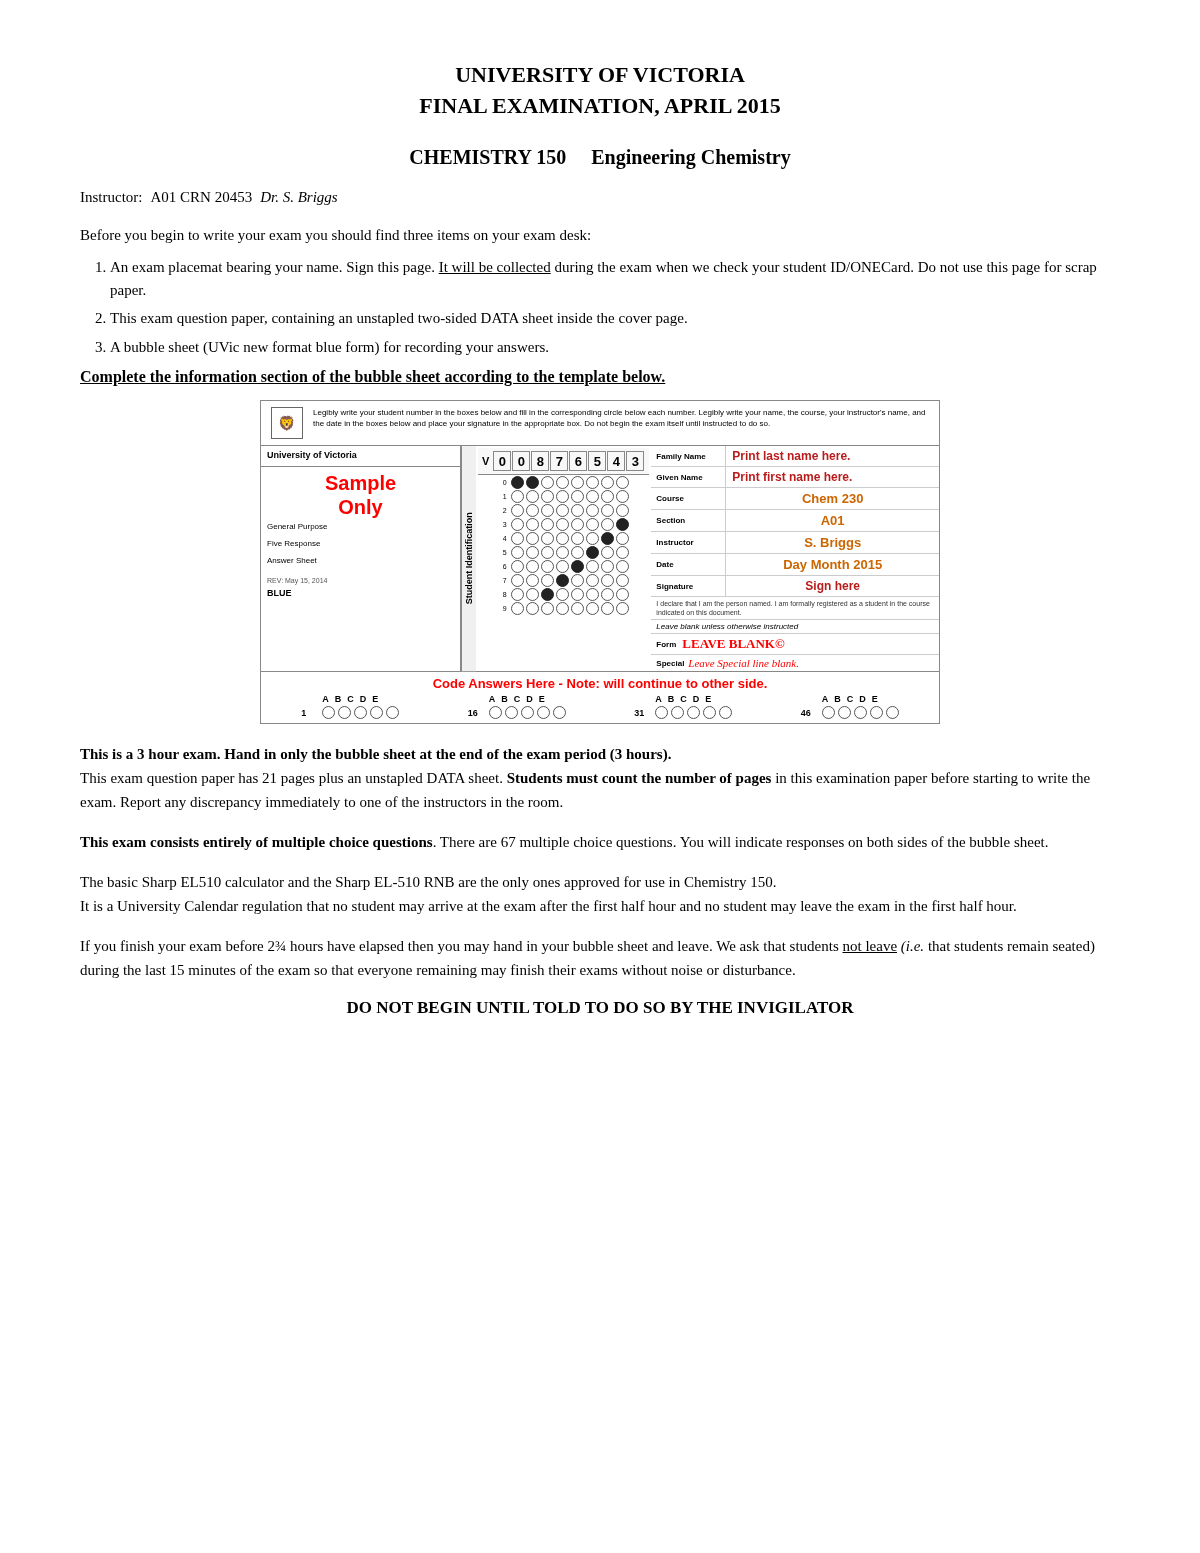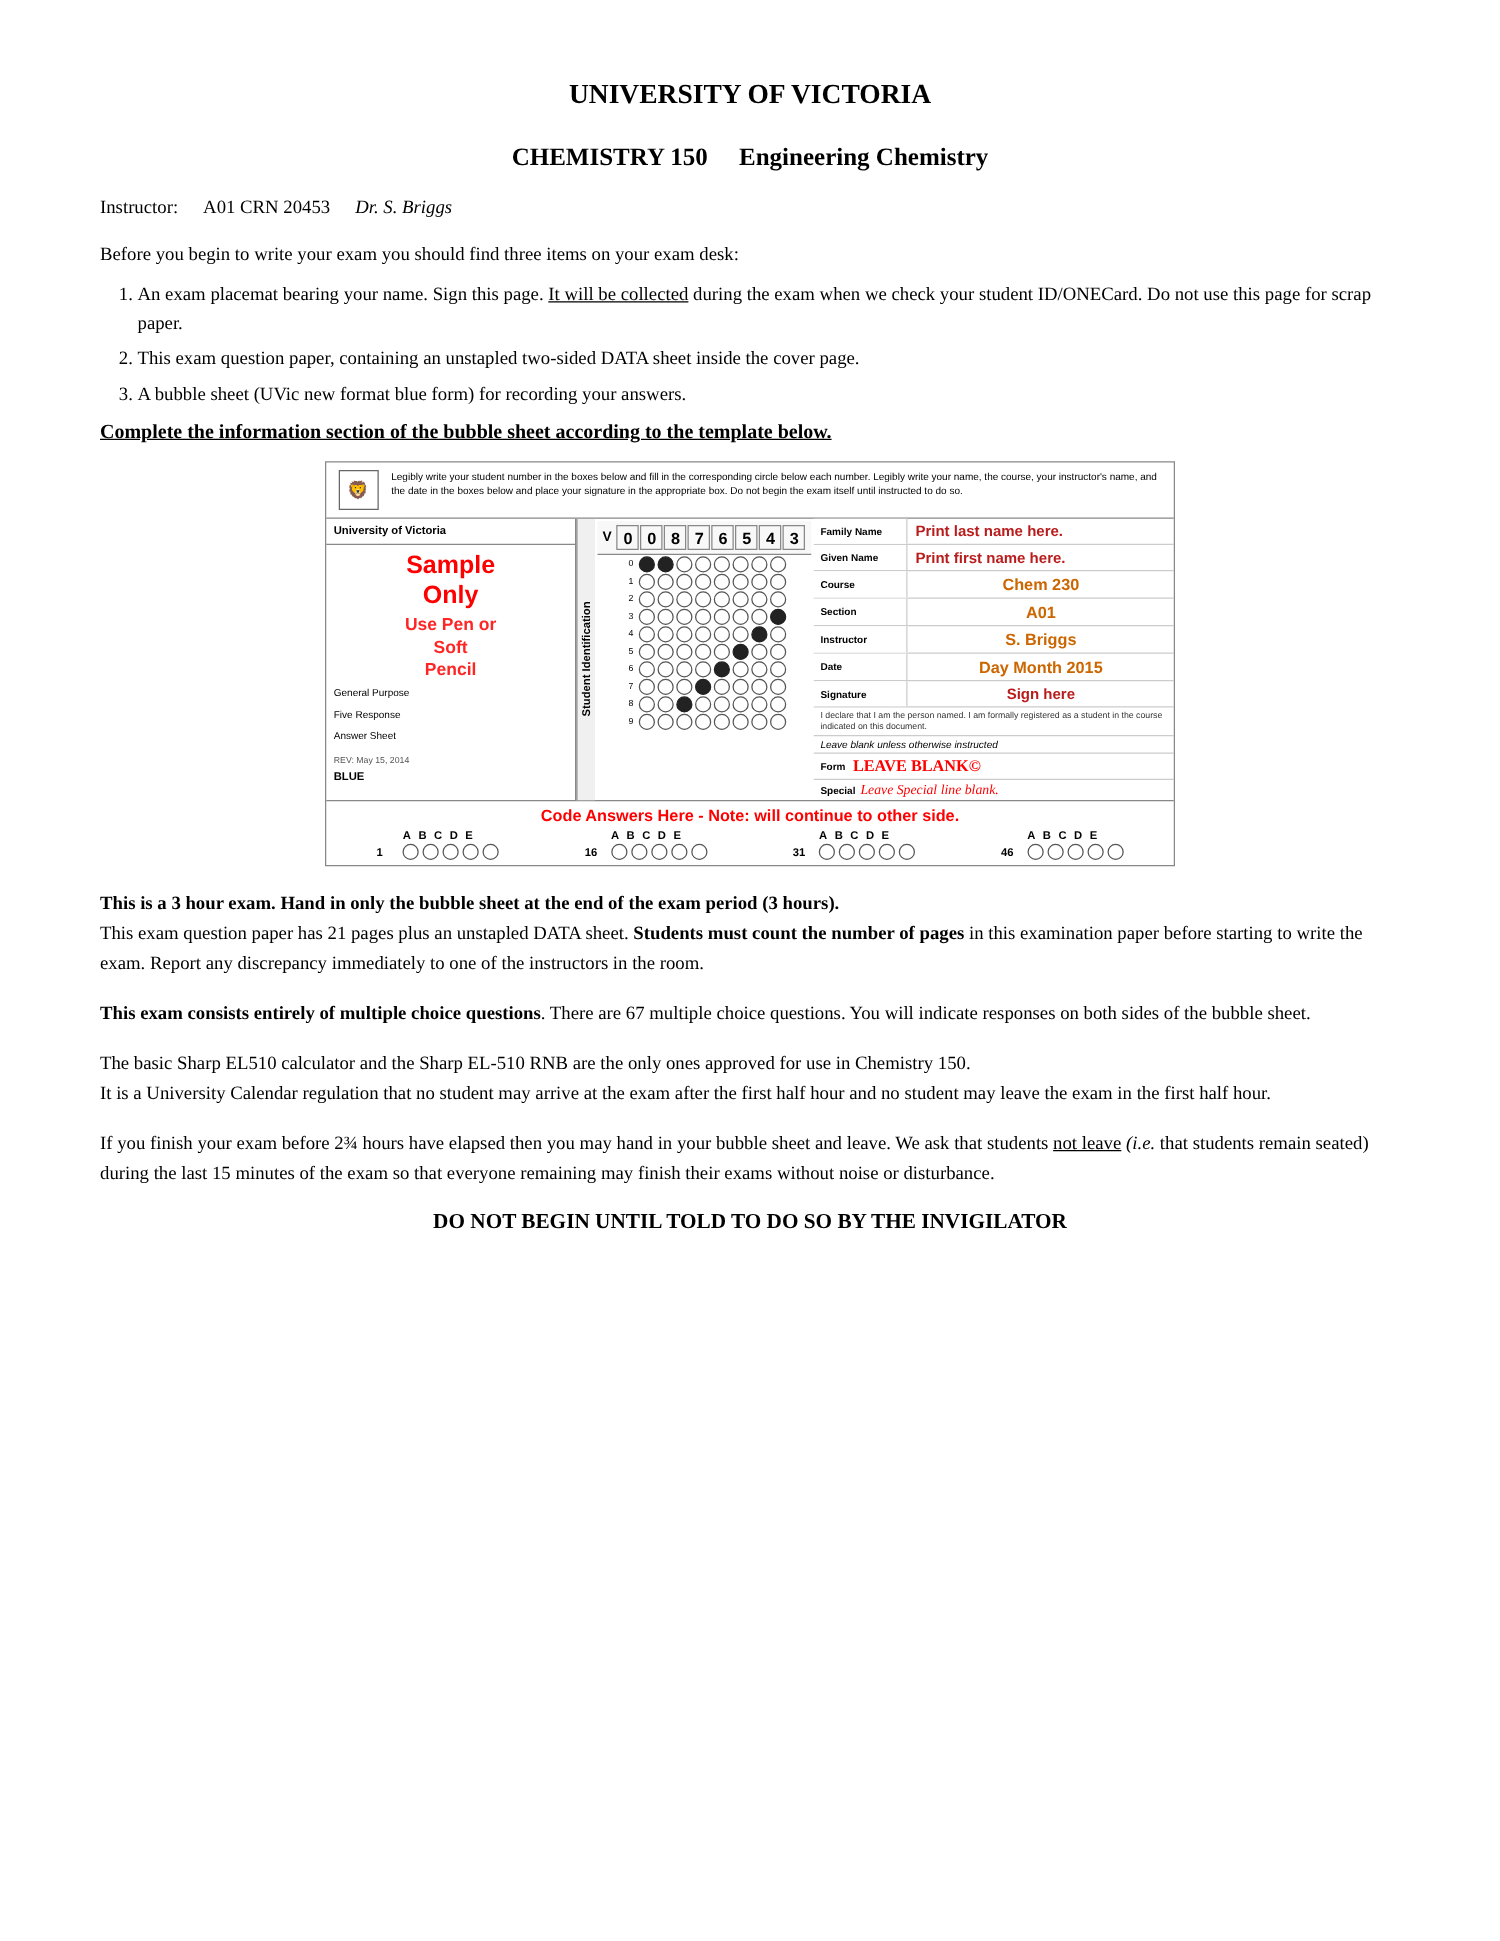--- a/index.html
+++ b/index.html
@@ -25,21 +25,21 @@
       text-align: center;
       font-size: 20px;
       font-weight: bold;
       margin-bottom: 20px;
     }
     .instructor-line {
       font-size: 15px;
       margin-bottom: 18px;
       display: flex;
       align-items: baseline;
-      gap: 20px;
+      gap: 8px;
     }
     .instructor-label { font-weight: normal; }
     .instructor-value { font-style: italic; }
     .intro-text {
       font-size: 15px;
       margin-bottom: 10px;
       line-height: 1.5;
     }
     .intro-list {
       margin-left: 30px;
@@ -312,20 +312,21 @@
     }
     .italic { font-style: italic; }
     .section-gap { margin-bottom: 16px; }
   </style>
 </head>
 <body>
 
 <div class="header">
   <h1>
     <span>UNIVERSITY OF VICTORIA</span><br>
+    <span>FINAL EXAMINATION, APRIL 2015</span>
   </h1>
 </div>
 
 <div class="course-title">
   <span>CHEMISTRY 150</span>&nbsp;&nbsp;&nbsp;&nbsp;
   <span>Engineering Chemistry</span>
 </div>
 
 <div class="instructor-line">
   <span class="instructor-label">Instructor:</span>
@@ -357,23 +358,20 @@
     </div>
     <div class="bs-top-text">Legibly write your student number in the boxes below and fill in the corresponding circle below each number. Legibly write your name, the course, your instructor's name, and the date in the boxes below and place your signature in the appropriate box. Do not begin the exam itself until instructed to do so.</div>
   </div>
 
   <div class="bs-main">
 
     <div class="bs-left">
       <div class="bs-uvic-label">University of Victoria</div>
       <div class="bs-sample">Sample<br>Only</div>
 
-      <div style="position:relative; padding: 2px 6px; font-size:8px;">
-        <div style="color:red; font-weight:bold; font-size:14px; text-align:center; line-height:1.3; opacity:0.85;">Use Pen or<br>Soft<br>Pencil</div>
-      </div>
 
       <div class="bs-purpose-labels">
         <div>General Purpose</div>
         <div>Five Response</div>
         <div>Answer Sheet</div>
       </div>
       <div class="bs-rev">REV: May 15, 2014</div>
       <div class="bs-blue">BLUE</div>
     </div>
 

